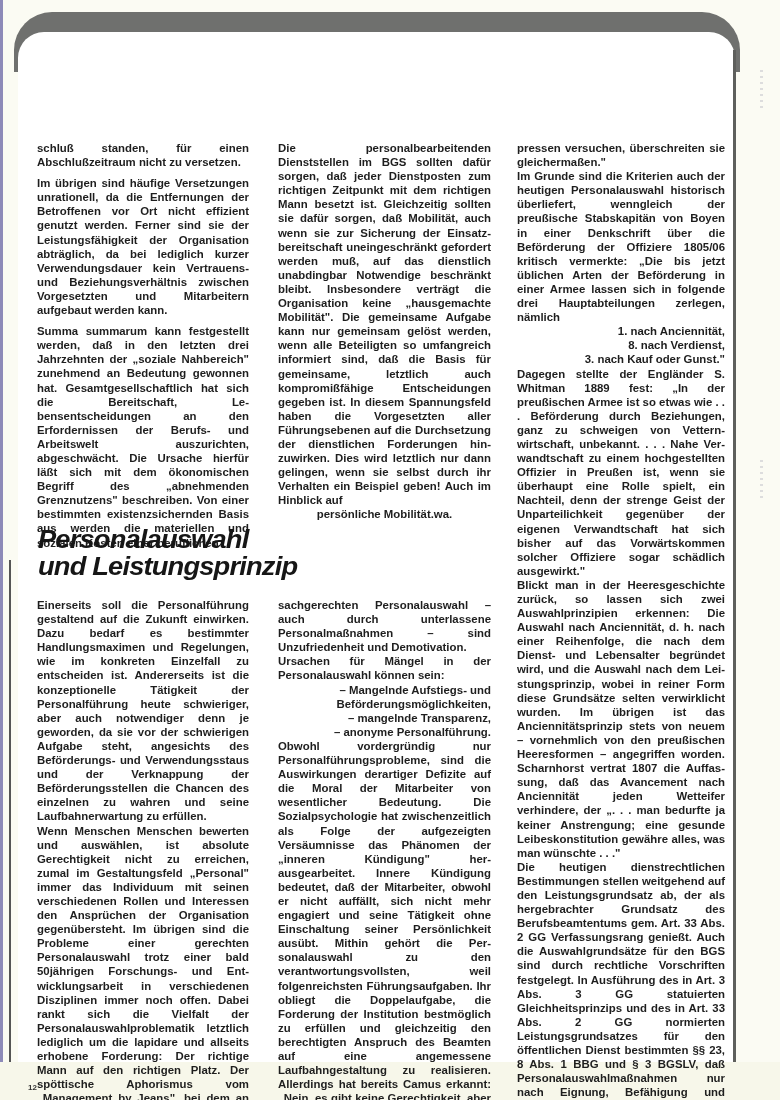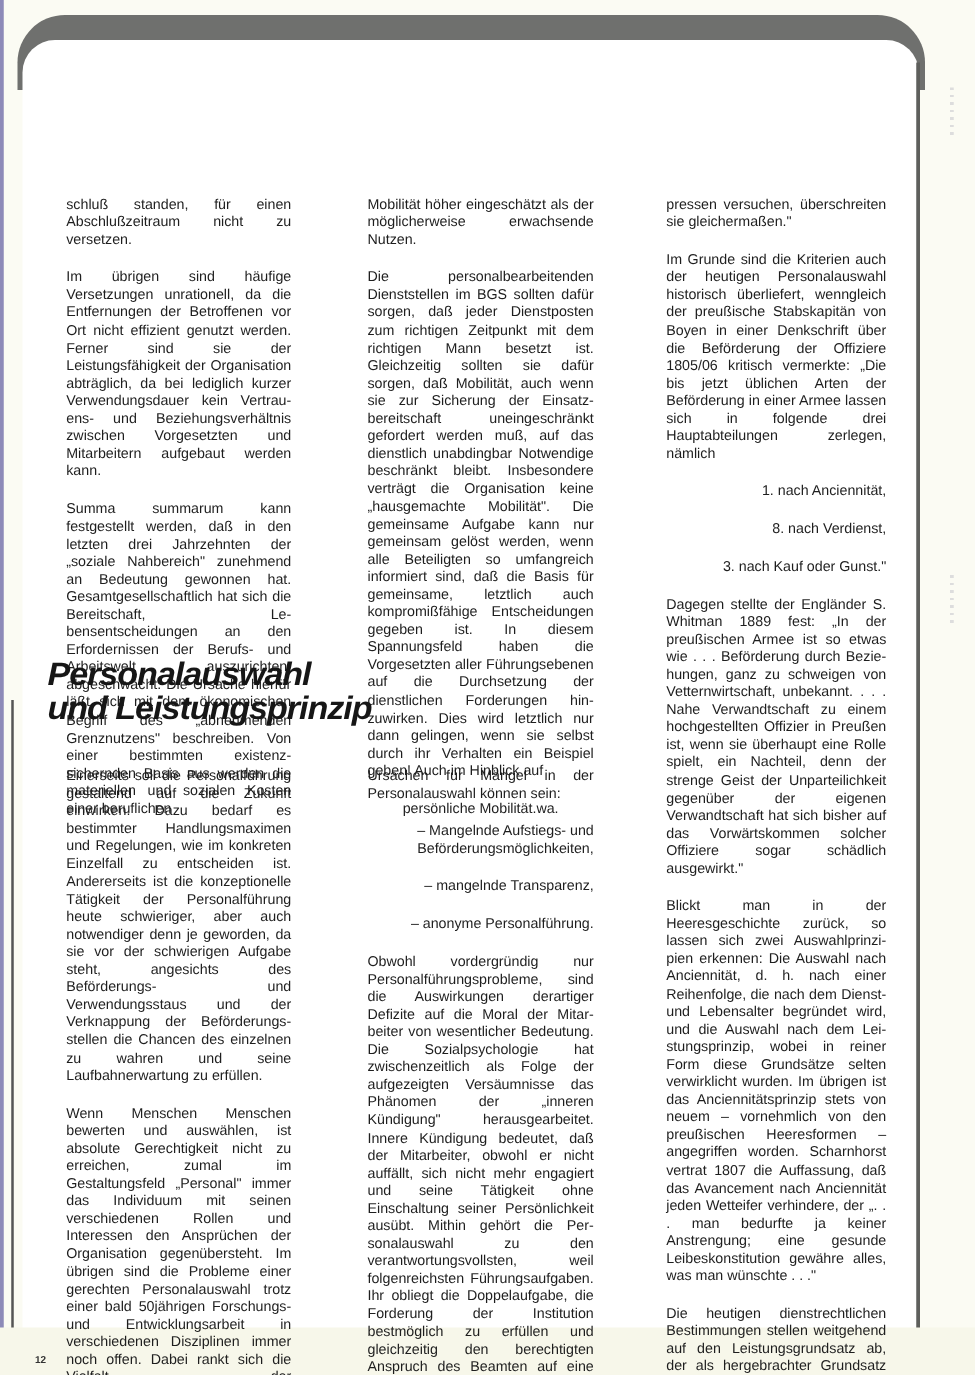--- a/index.html
+++ b/index.html
@@ -35,21 +35,21 @@
   .bottom-band {
     position: absolute; left: 0; top: 1062px; width: 780px; height: 38px;
     background: #f7f7ea;
   }
   .col {
     position: absolute;
     font-size: 11.4px; line-height: 14.1px;
     text-align: justify;
     hyphens: manual;
   }
-  .col p { margin: 16px; }
+  .col p { margin: 0; font-weight: bold; }
   .col p.gap { margin-top: 7px; }
   .col1-top { left: 37px; top: 141px; width: 212px; }
   .col2-top { left: 278px; top: 141px; width: 213px; }
   .col3 { left: 517px; top: 141px; width: 208px; }
   .col1-bot { left: 37px; top: 598px; width: 212px; }
   .col2-bot { left: 278px; top: 598px; width: 213px; }
   .signoff { display: flex; justify-content: center; }
   .dash-item { padding-left: 11px; text-indent: -11px; text-align: right; }
   .headline {
     position: absolute; left: 38px; top: 526px;
@@ -81,40 +81,40 @@
 <div class="stain" style="top:70px"></div>
 <div class="stain" style="top:460px"></div>
 
 <div class="col col1-top">
   <p>schluß standen, für einen Abschlußzeit­raum nicht zu versetzen.</p>
   <p class="gap">Im übrigen sind häufige Versetzungen un­rationell, da die Entfernungen der Betroffe­nen vor Ort nicht effizient genutzt werden. Ferner sind sie der Leistungsfähigkeit der Organisation abträglich, da bei lediglich kurzer Verwendungsdauer kein Vertrau­ens- und Beziehungsverhältnis zwischen Vorgesetzten und Mitarbeitern aufgebaut werden kann.</p>
   <p class="gap">Summa summarum kann festgestellt wer­den, daß in den letzten drei Jahrzehnten der „soziale Nahbereich" zunehmend an Bedeutung gewonnen hat. Gesamtgesell­schaftlich hat sich die Bereitschaft, Le­bensentscheidungen an den Erfordernis­sen der Berufs- und Arbeitswelt auszurich­ten, abgeschwächt. Die Ursache hierfür läßt sich mit dem ökonomischen Begriff des „abnehmenden Grenznutzens" be­schreiben. Von einer bestimmten existenz­sichernden Basis aus werden die materiel­len und sozialen Kosten einer beruflichen</p>
 </div>
 
 <div class="col col2-top">
-  <p>Mobilität höher eingeschätzt als der mögli­cherweise erwachsende Nutzen.</p>
   <p>Die personalbearbeitenden Dienststellen im BGS sollten dafür sorgen, daß jeder Dienstposten zum richtigen Zeitpunkt mit dem richtigen Mann besetzt ist. Gleichzei­tig sollten sie dafür sorgen, daß Mobilität, auch wenn sie zur Sicherung der Einsatz­bereitschaft uneingeschränkt gefordert werden muß, auf das dienstlich unabding­bar Notwendige beschränkt bleibt. Insbe­sondere verträgt die Organisation keine „hausgemachte Mobilität". Die gemeinsa­me Aufgabe kann nur gemeinsam gelöst werden, wenn alle Beteiligten so umfang­reich informiert sind, daß die Basis für gemeinsame, letztlich auch kompromißfä­hige Entscheidungen gegeben ist. In die­sem Spannungsfeld haben die Vorgesetz­ten aller Führungsebenen auf die Durch­setzung der dienstlichen Forderungen hin­zuwirken. Dies wird letztlich nur dann gelin­gen, wenn sie selbst durch ihr Verhalten ein Beispiel geben! Auch im Hinblick auf</p>
   <p class="signoff">
     <span>persönliche Mobilität.</span>
     <span>wa.</span>
   </p>
 </div>
 
 <div class="headline">
   <div>Personalauswahl</div>
   <div>und Leistungsprinzip</div>
 </div>
 
 <div class="col col1-bot">
   <p>Einerseits soll die Personalführung gestal­tend auf die Zukunft einwirken. Dazu be­darf es bestimmter Handlungsmaximen und Regelungen, wie im konkreten Einzel­fall zu entscheiden ist. Andererseits ist die konzeptionelle Tätigkeit der Personalfüh­rung heute schwieriger, aber auch notwen­diger denn je geworden, da sie vor der schwierigen Aufgabe steht, angesichts des Beförderungs- und Verwendungsstaus und der Verknappung der Beförderungs­stellen die Chancen des einzelnen zu wah­ren und seine Laufbahnerwartung zu er­füllen.</p>
   <p>Wenn Menschen Menschen bewerten und auswählen, ist absolute Gerechtigkeit nicht zu erreichen, zumal im Gestaltungsfeld „Personal" immer das Individuum mit sei­nen verschiedenen Rollen und Interessen den Ansprüchen der Organisation gegen­übersteht. Im übrigen sind die Probleme einer gerechten Personalauswahl trotz ei­ner bald 50jährigen Forschungs- und Ent­wicklungsarbeit in verschiedenen Diszipli­nen immer noch offen. Dabei rankt sich die Vielfalt der Personalauswahlproblematik letztlich lediglich um die lapidare und all­seits erhobene Forderung: Der richtige Mann auf den richtigen Platz. Der spötti­sche Aphorismus vom „Management by Jeans", bei dem an wichtigen Stellen die Nieten sitzen, schafft letztlich auch keinen entscheidenden Erkenntniszuwachs.</p>
 
 </div>
 
 <div class="col col2-bot">
+  <p>sachgerechten Personalauswahl – auch durch unterlassene Personalmaßnah­men – sind Unzufriedenheit und Demoti­vation.</p>
   <p>Ursachen für Mängel in der Personalaus­wahl können sein:</p>
   <p class="dash-item">– Mangelnde Aufstiegs- und Beförderungsmöglichkeiten,</p>
   <p class="dash-item">– mangelnde Transparenz,</p>
   <p class="dash-item">– anonyme Personalführung.</p>
   <p style="text-align-last: justify;">Obwohl vordergründig nur Personalfüh­rungsprobleme, sind die Auswirkungen derartiger Defizite auf die Moral der Mitar­beiter von wesentlicher Bedeutung. Die Sozialpsychologie hat zwischenzeitlich als Folge der aufgezeigten Versäumnisse das Phänomen der „inneren Kündigung" her­ausgearbeitet. Innere Kündigung bedeu­tet, daß der Mitarbeiter, obwohl er nicht auffällt, sich nicht mehr engagiert und sei­ne Tätigkeit ohne Einschaltung seiner Per­sönlichkeit ausübt. Mithin gehört die Per­sonalauswahl zu den verantwortungsvoll­sten, weil folgenreichsten Führungsaufga­ben. Ihr obliegt die Doppelaufgabe, die Forderung der Institution bestmöglich zu erfüllen und gleichzeitig den berechtigten Anspruch des Beamten auf eine angemes­sene Laufbahngestaltung zu realisieren. Allerdings hat bereits Camus erkannt: „Nein, es gibt keine Gerechtigkeit, aber es gibt gewisse Grenzen. Und die einen, die keine Ordnung schaffen wollen, und die anderen, die alles in eine Ordnung zu</p>
 </div>
 
 <div class="col col3">
   <p>pressen versuchen, überschreiten sie glei­chermaßen."</p>
   <p>Im Grunde sind die Kriterien auch der heutigen Personalauswahl historisch über­liefert, wenngleich der preußische Stabs­kapitän von Boyen in einer Denkschrift über die Beförderung der Offiziere 1805/06 kritisch vermerkte: „Die bis jetzt üblichen Arten der Beförderung in einer Armee las­sen sich in folgende drei Hauptabteilungen zerlegen, nämlich</p>

